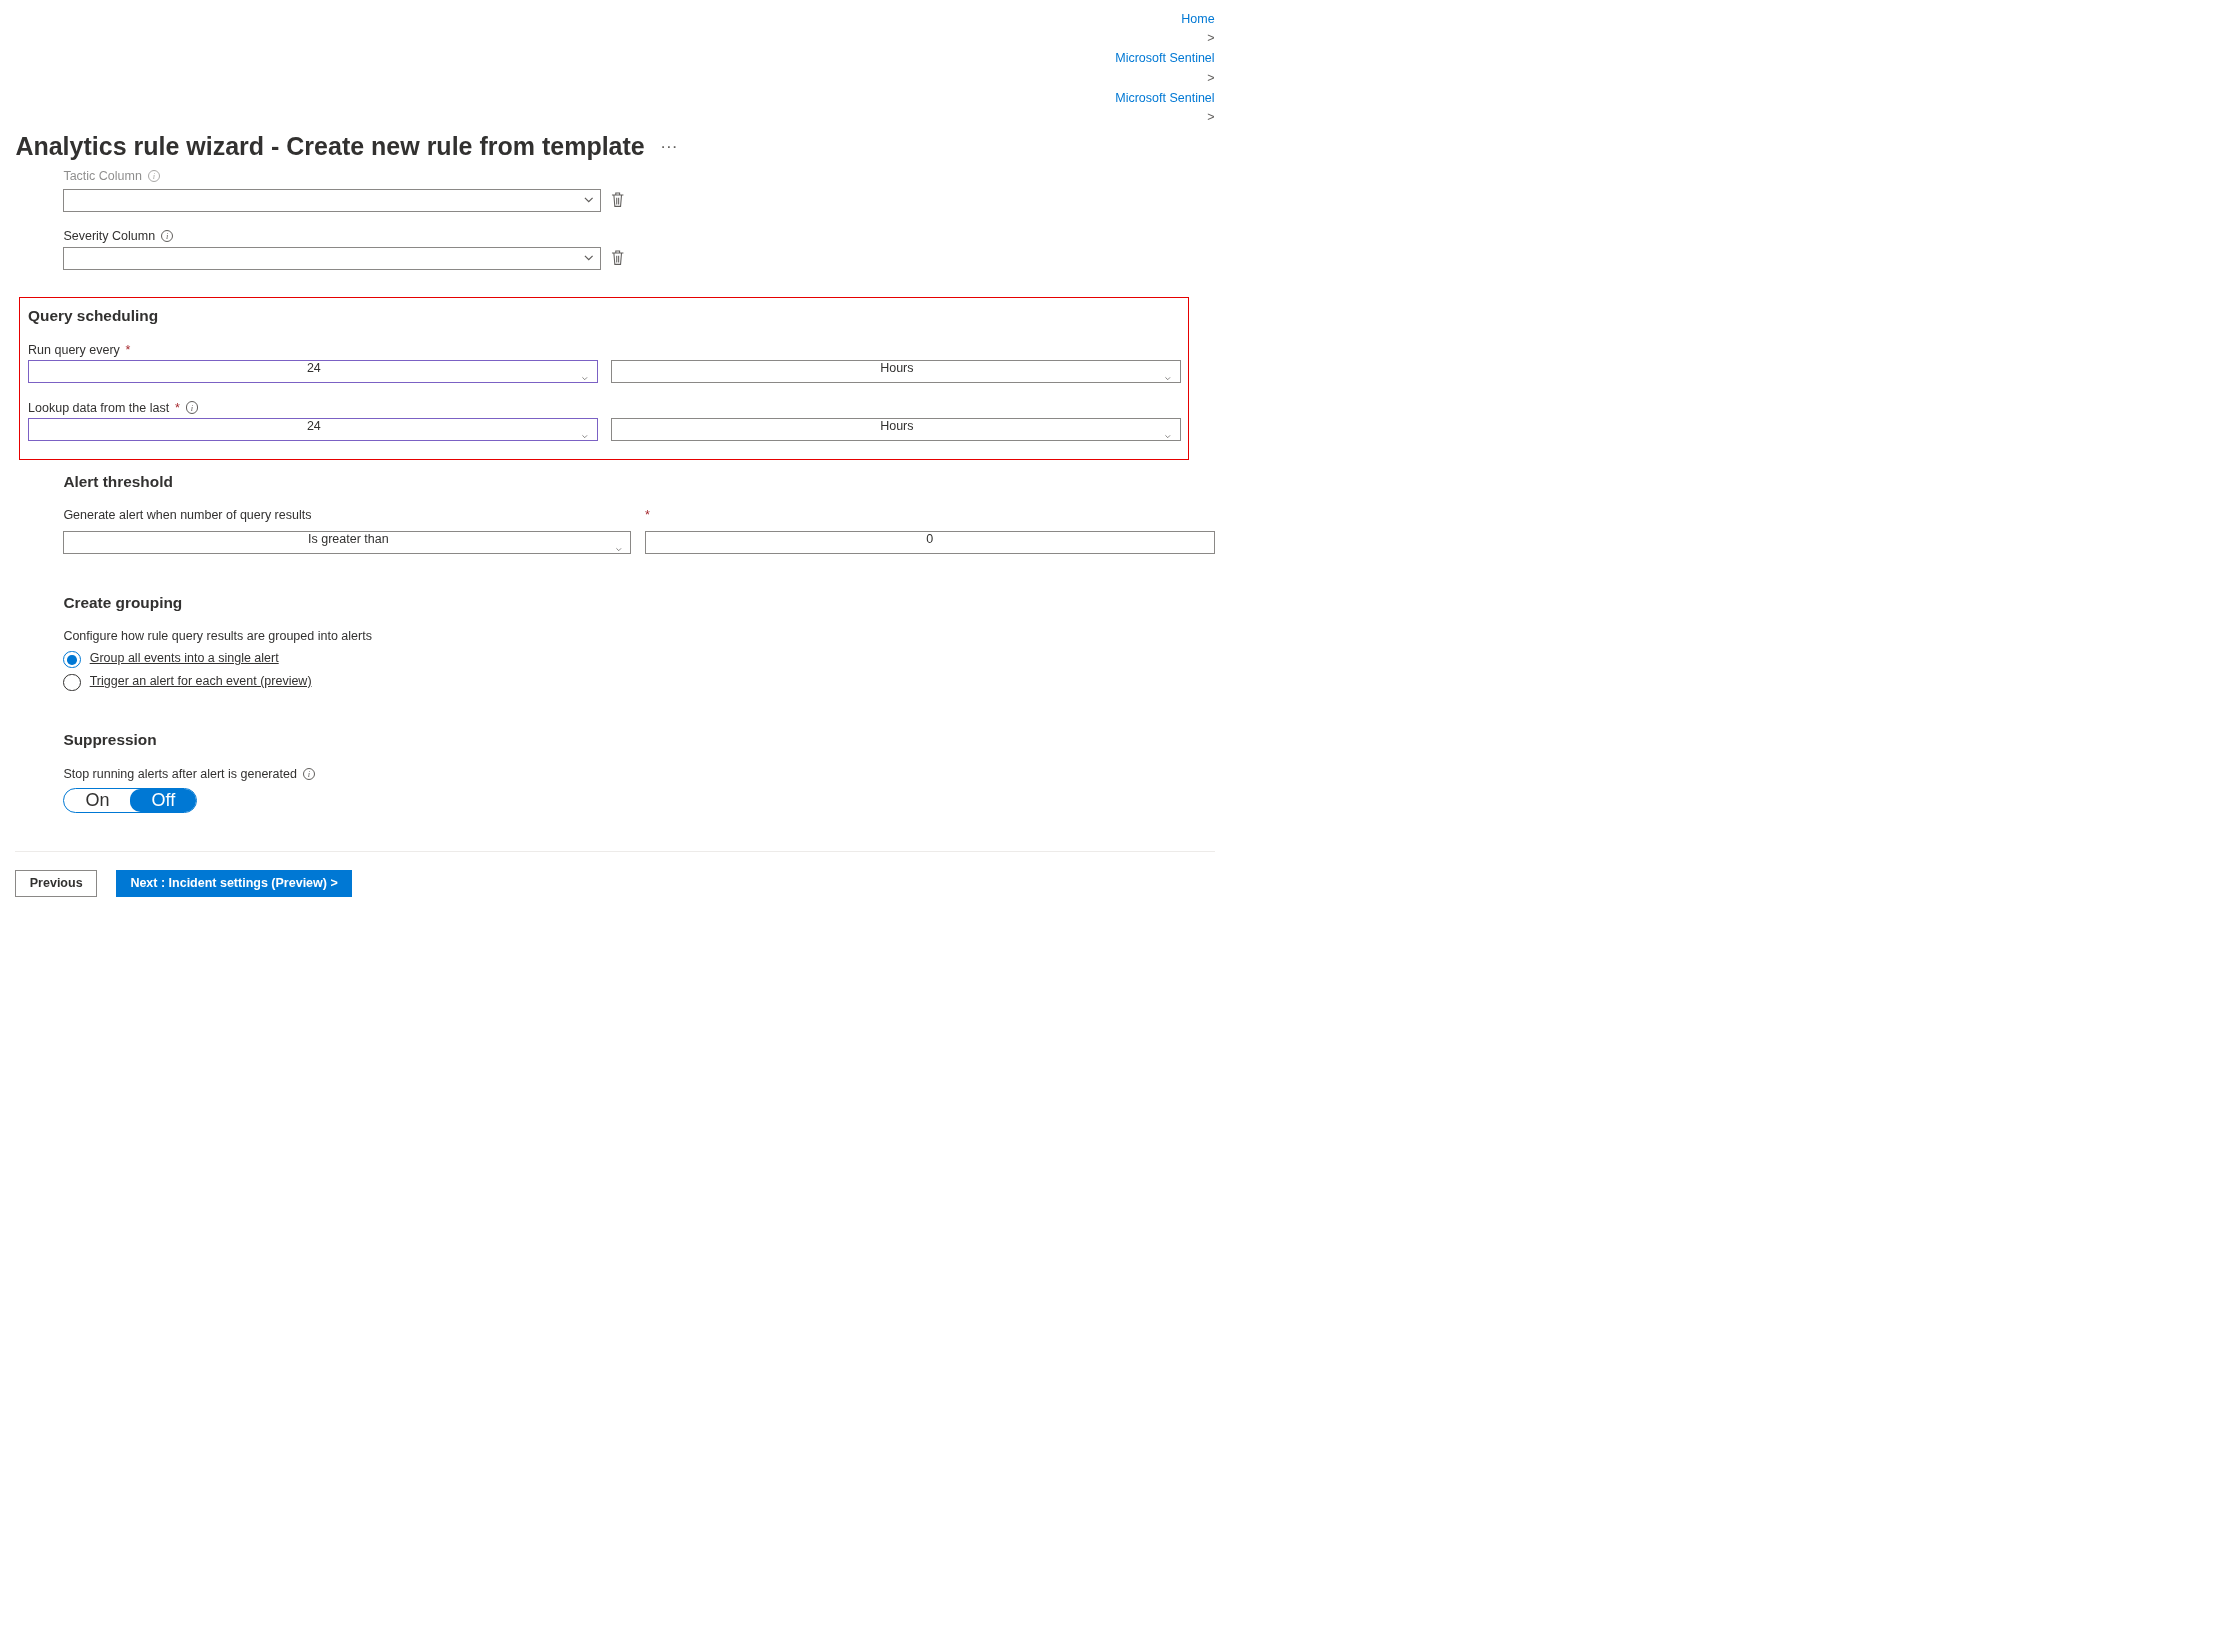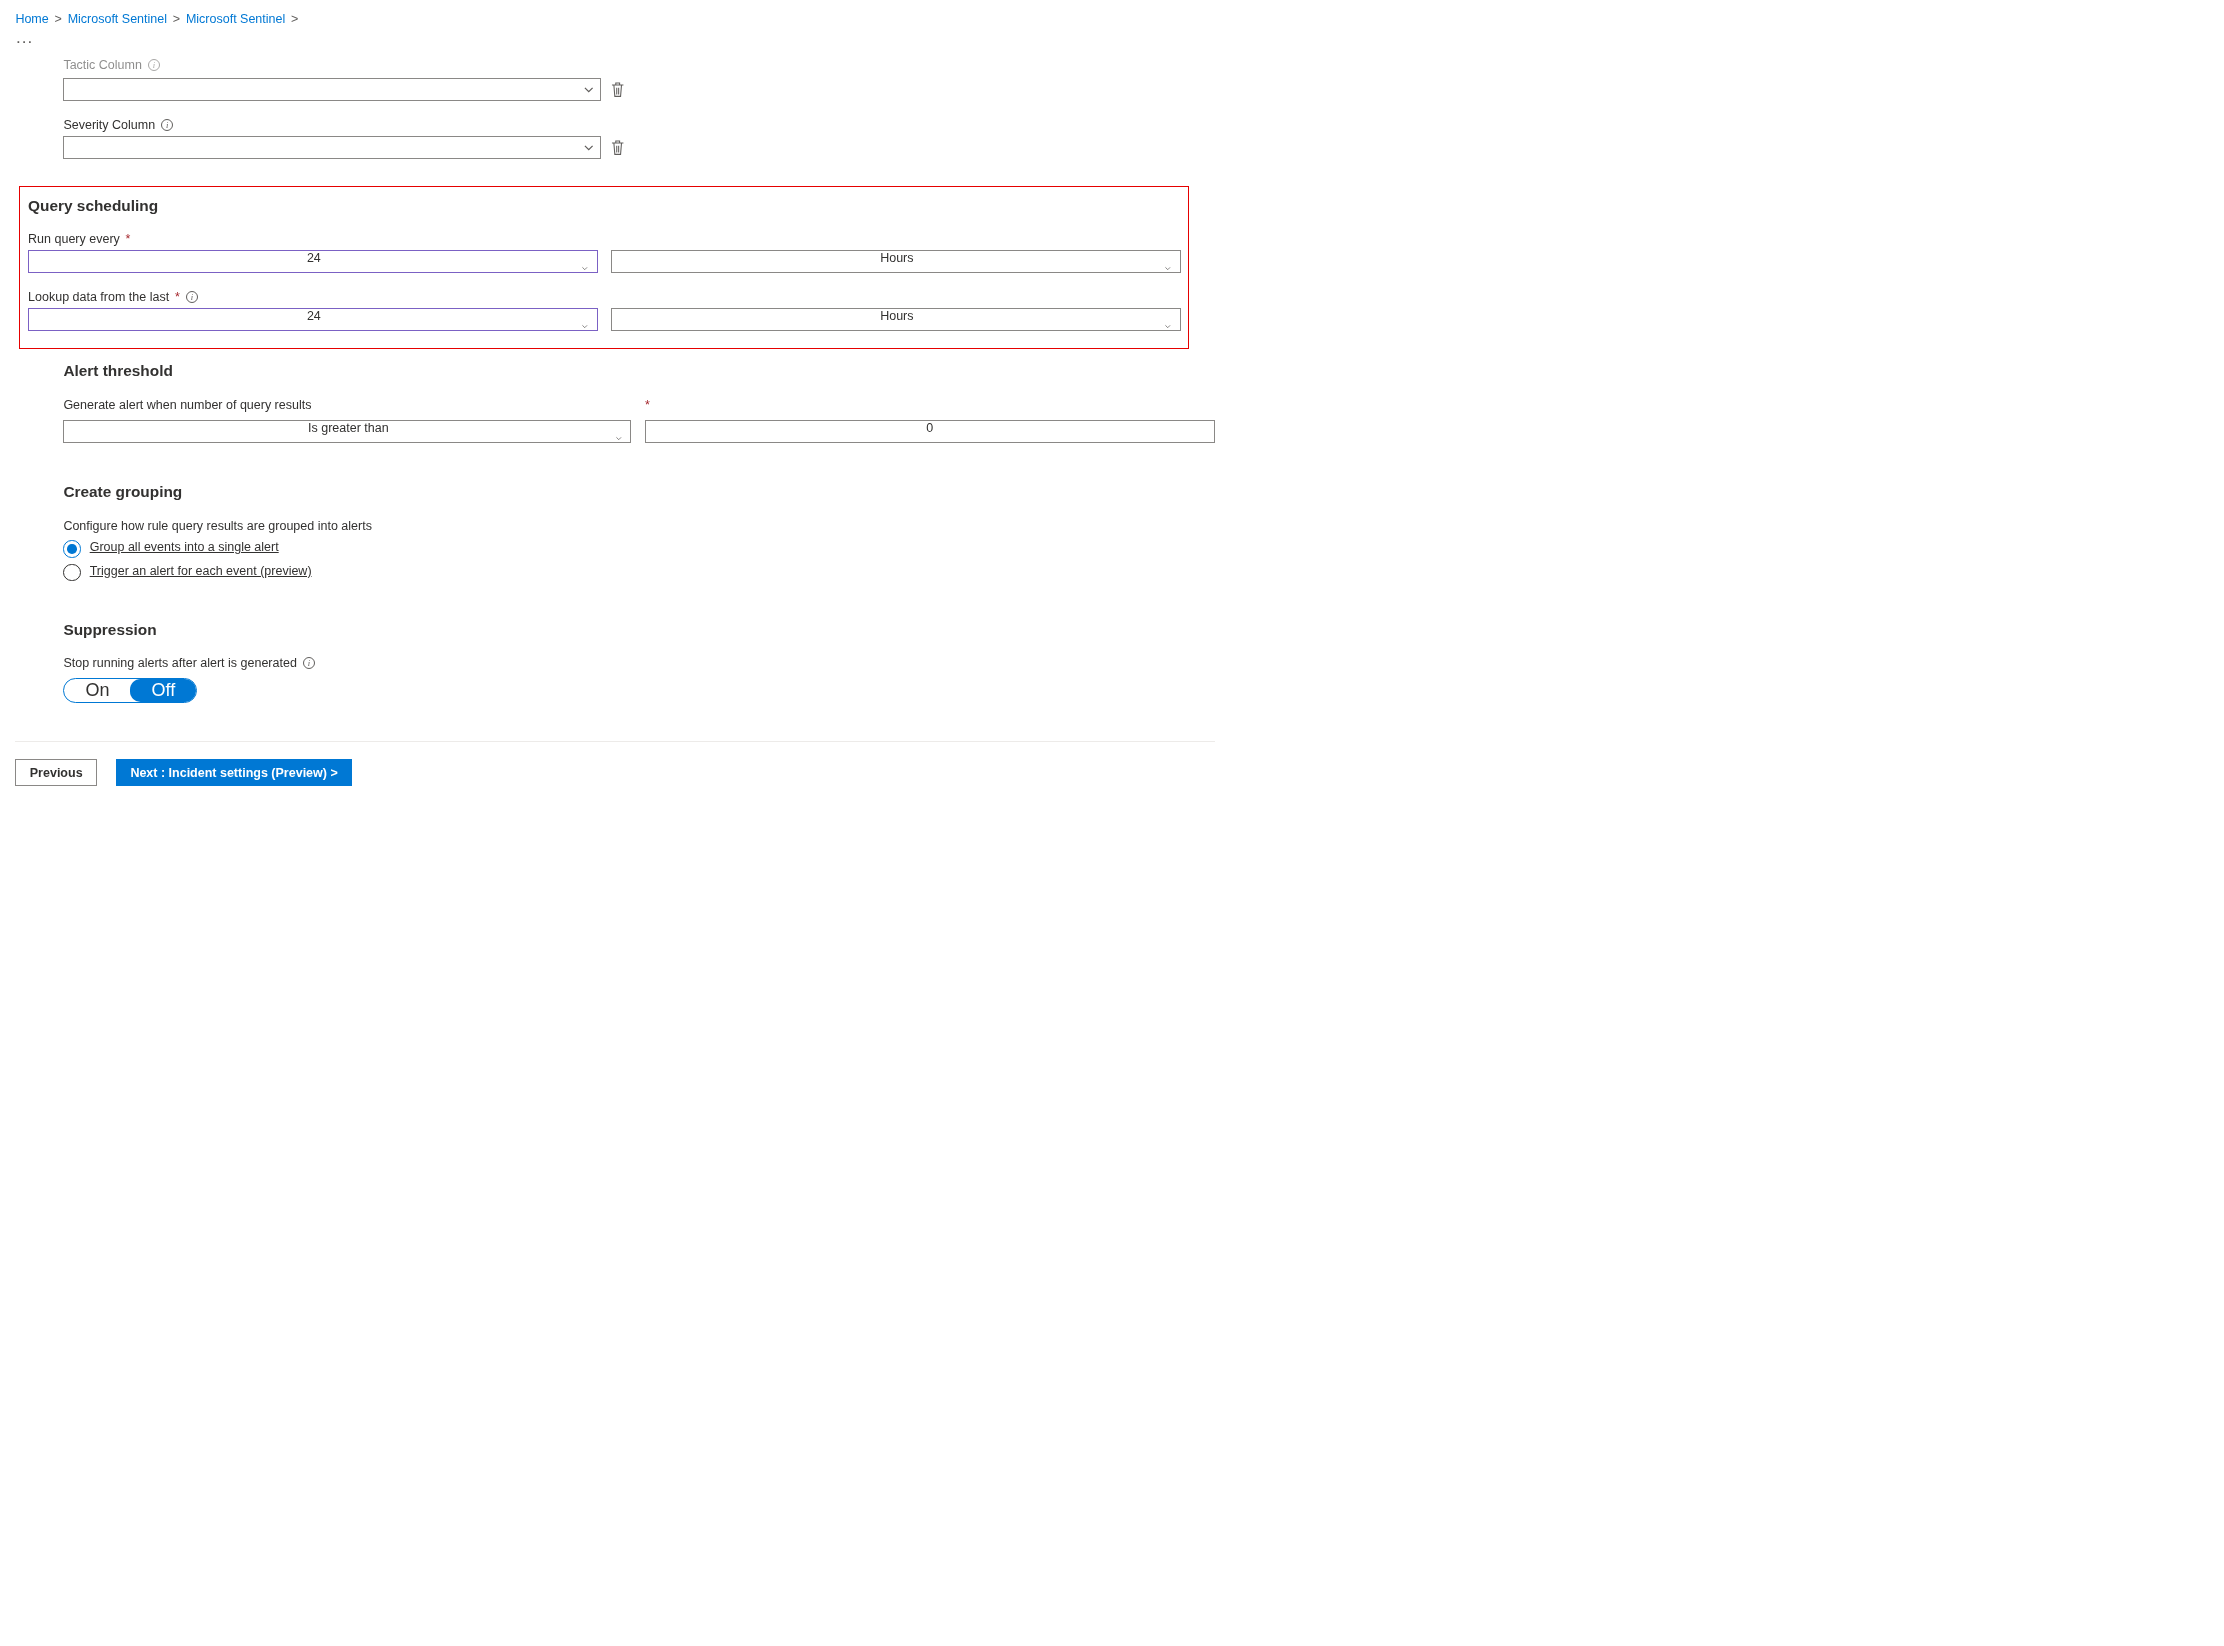--- a/index.html
+++ b/index.html
@@ -4,21 +4,21 @@
 <style>
   * { box-sizing: border-box; margin: 0; padding: 0; }
   body {
     font-family: "Segoe UI", -apple-system, BlinkMacSystemFont, sans-serif;
     font-size: 12.5px;
     color: #323130;
     background: #fff;
     padding: 11.5px 15.4px 0 15.4px;
     width: 1230px;
   }
-  .breadcrumb { display: flex; align-items: flex-end; gap: 5.8px; font-size: 12.5px; margin-bottom: 7.7px; }
+  .breadcrumb { display: flex; align-items: flex-end; gap: 5.8px; font-size: 12.5px; margin-bottom: 7.7px; flex-direction: column; }
   .breadcrumb a { color: #0078d4; text-decoration: none; cursor: pointer; }
   .breadcrumb .sep { color: #605e5c; }
   .page-title-row { display: flex; align-items: center; gap: 15.4px; margin-bottom: 13.4px; }
   .page-title { font-size: 25px; font-weight: 600; color: #323130; }
   .more-dots { font-size: 17.3px; color: #605e5c; cursor: pointer; line-height: 1; }
   .content { margin-left: 48px; }
   .label-row { display: flex; align-items: center; gap: 5.8px; font-size: 12.5px; color: #323130; margin-bottom: 3.8px; }
   .req { color: #a4262c; }
   .info-icon {
     width: 12.5px; height: 12.5px; border: 1px solid #605e5c; border-radius: 50%;
@@ -86,20 +86,21 @@
 <div class="breadcrumb">
   <a>Home</a>
   <span class="sep">&gt;</span>
   <a>Microsoft Sentinel</a>
   <span class="sep">&gt;</span>
   <a>Microsoft Sentinel</a>
   <span class="sep">&gt;</span>
 </div>
 
 <div class="page-title-row">
+  <div class="page-title">Analytics rule wizard - Create new rule from template</div>
   <div class="more-dots">···</div>
 </div>
 
 <div class="content">
 
   <div class="label-row cut-label">
     <span>Tactic Column</span>
     <span class="info-icon">i</span>
   </div>
   <div class="field-row">

